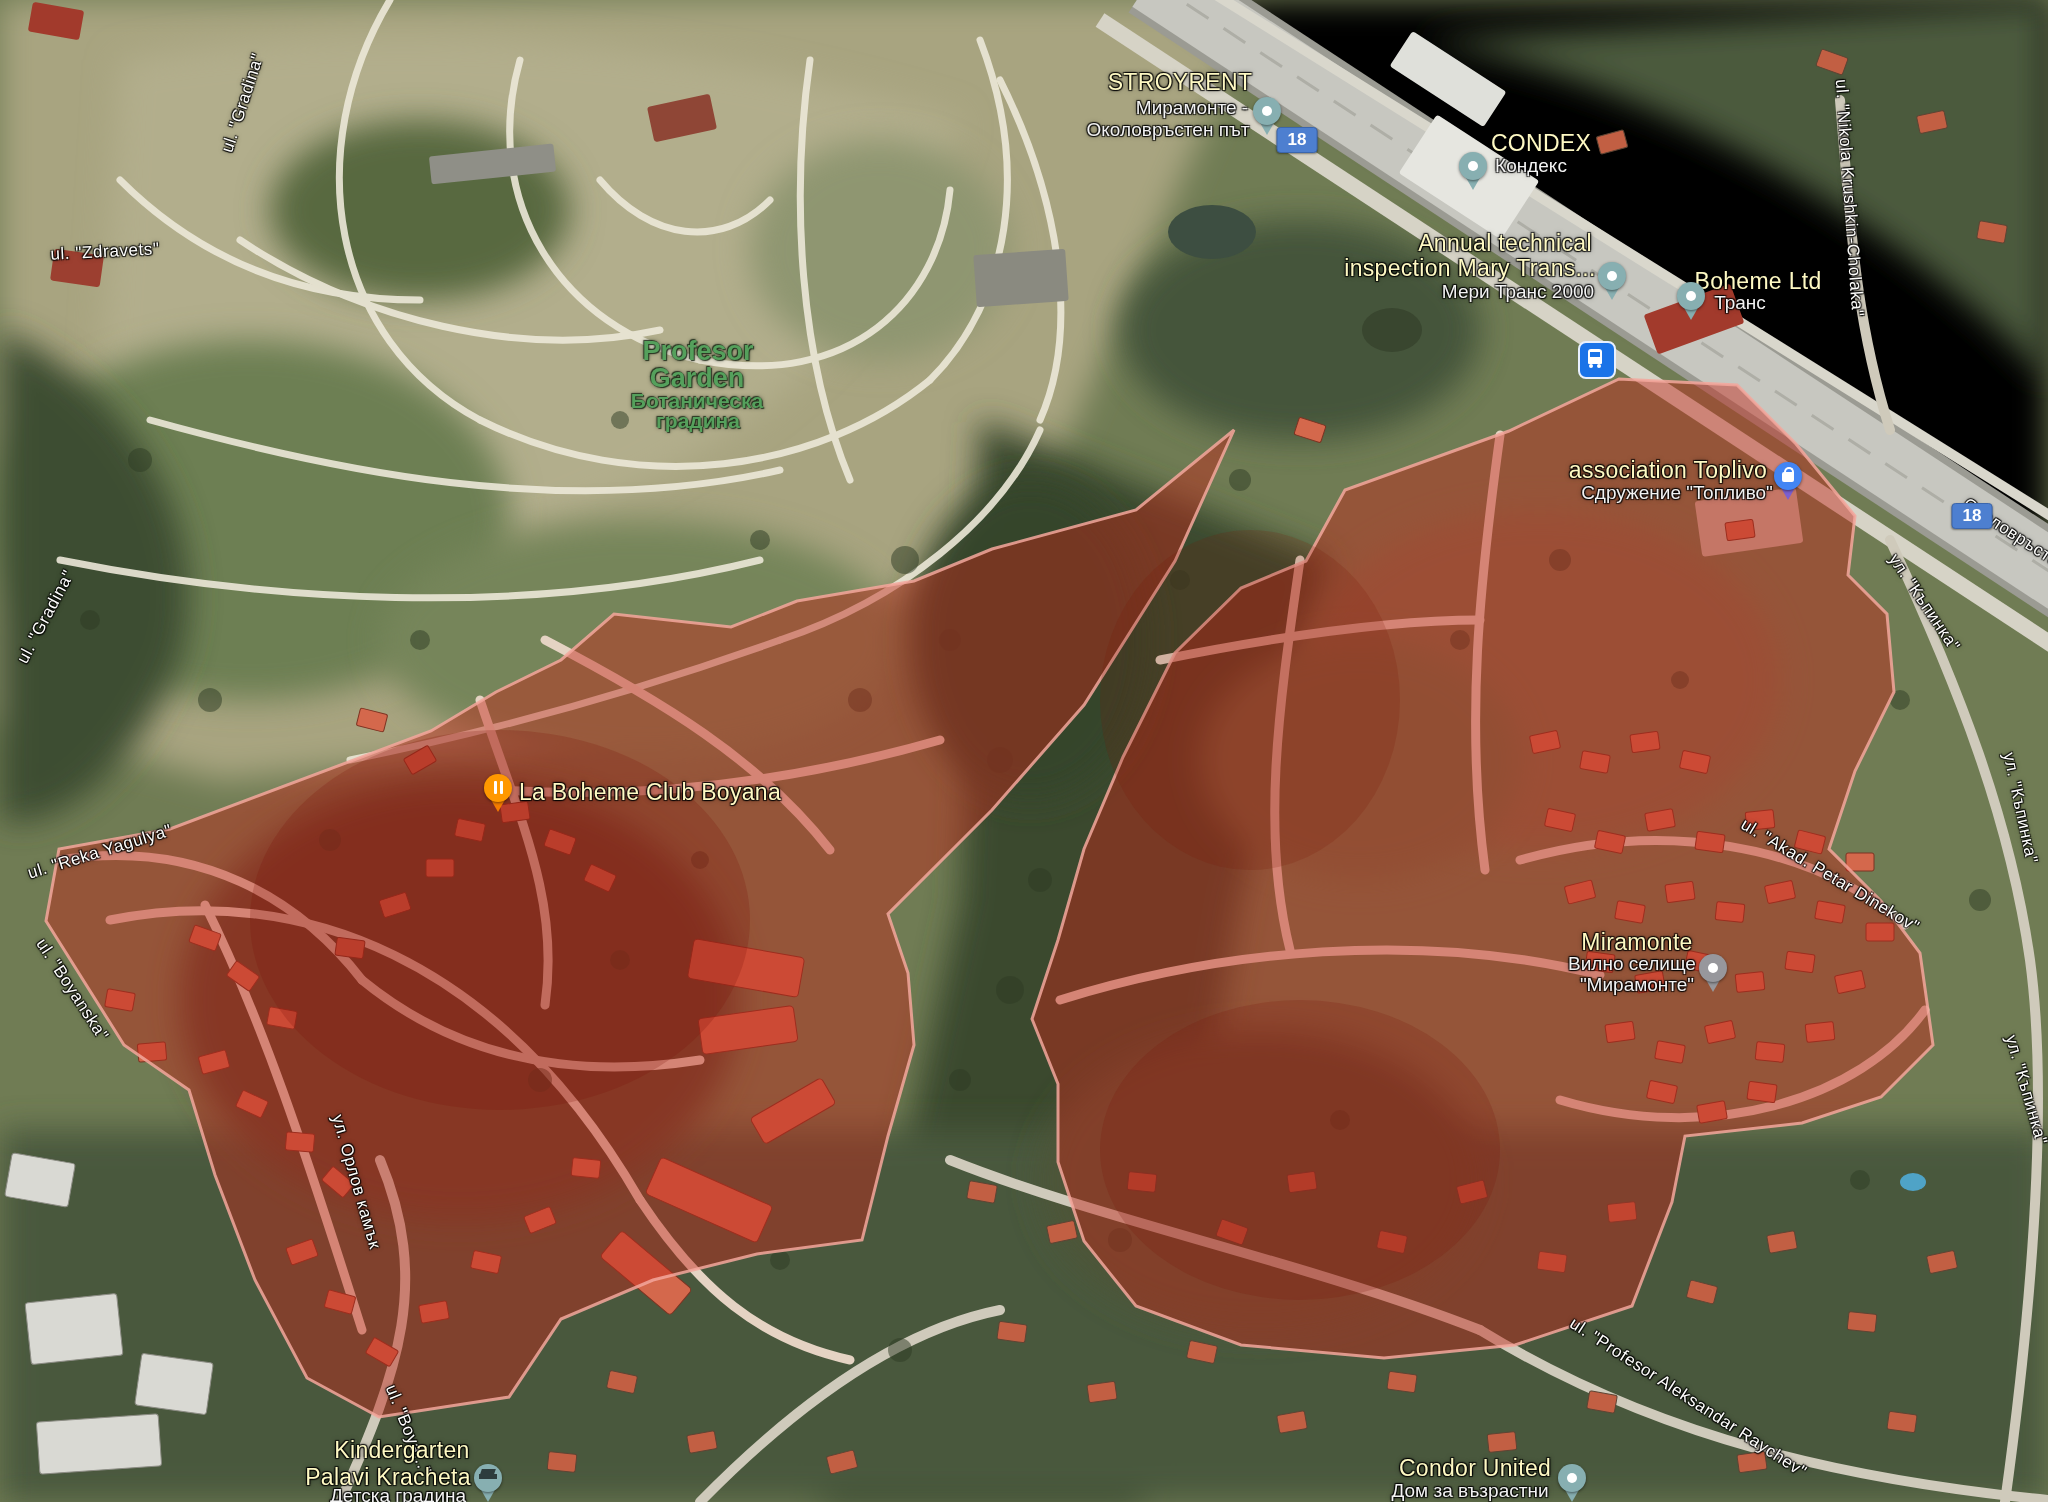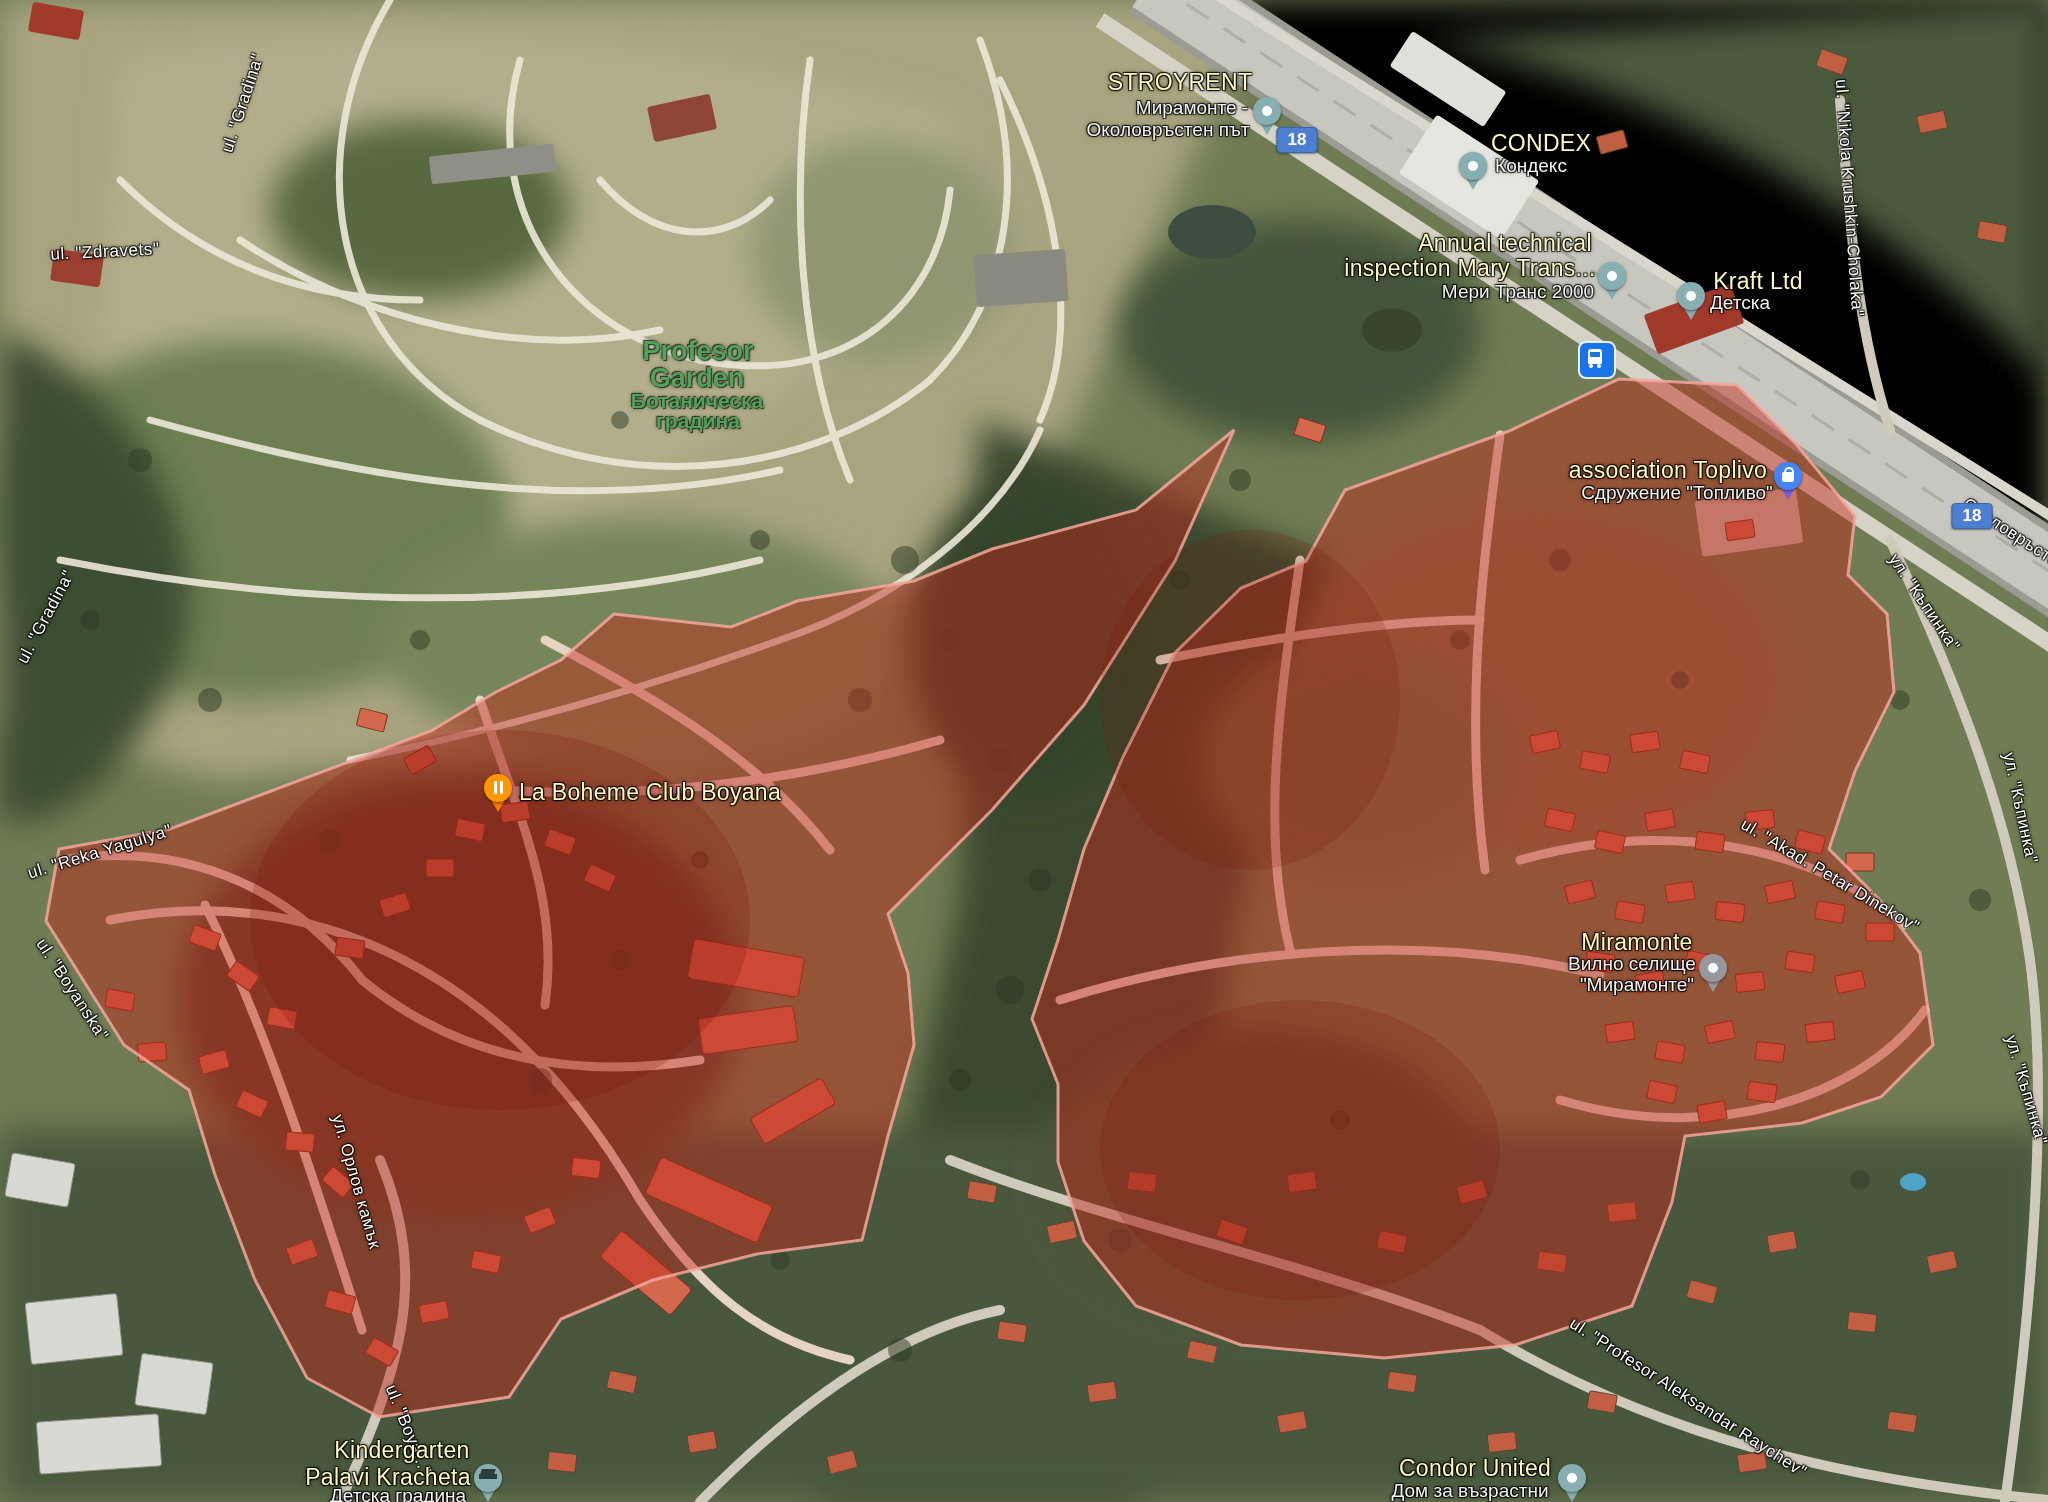--- a/index.html
+++ b/index.html
@@ -360,22 +360,22 @@
   <div class="lbl poi-name" style="left:1505px;top:243px">Annual technical</div>
   <div class="lbl poi-name" style="left:1470px;top:268px">inspection Mary Trans...</div>
   <div class="lbl poi-native" style="left:1518px;top:292px">Мери Транс 2000</div>
   <div class="pin pin-teal" style="left:1612px;top:300px">
     <div class="head">
         <div class="dot"></div>
       </div>
     <div class="tail"></div>
   </div>
 
-  <div class="lbl poi-name" style="left:1758px;top:281px">Kraft Ltd</div>
-  <div class="lbl poi-native" style="left:1740px;top:303px">Детска</div>
+  <div class="lbl poi-name" style="left:1758px;top:281px">Boheme Ltd</div>
+  <div class="lbl poi-native" style="left:1740px;top:303px">Транс</div>
   <div class="pin pin-teal" style="left:1691px;top:320px">
     <div class="head">
         <div class="dot"></div>
       </div>
     <div class="tail"></div>
   </div>
 
   <div class="lbl green-lbl green-name" style="left:698px;top:351px">Profesor</div>
   <div class="lbl green-lbl green-name" style="left:697px;top:378px">Garden</div>
   <div class="lbl green-lbl green-native" style="left:697px;top:401px">Ботаническа</div>

